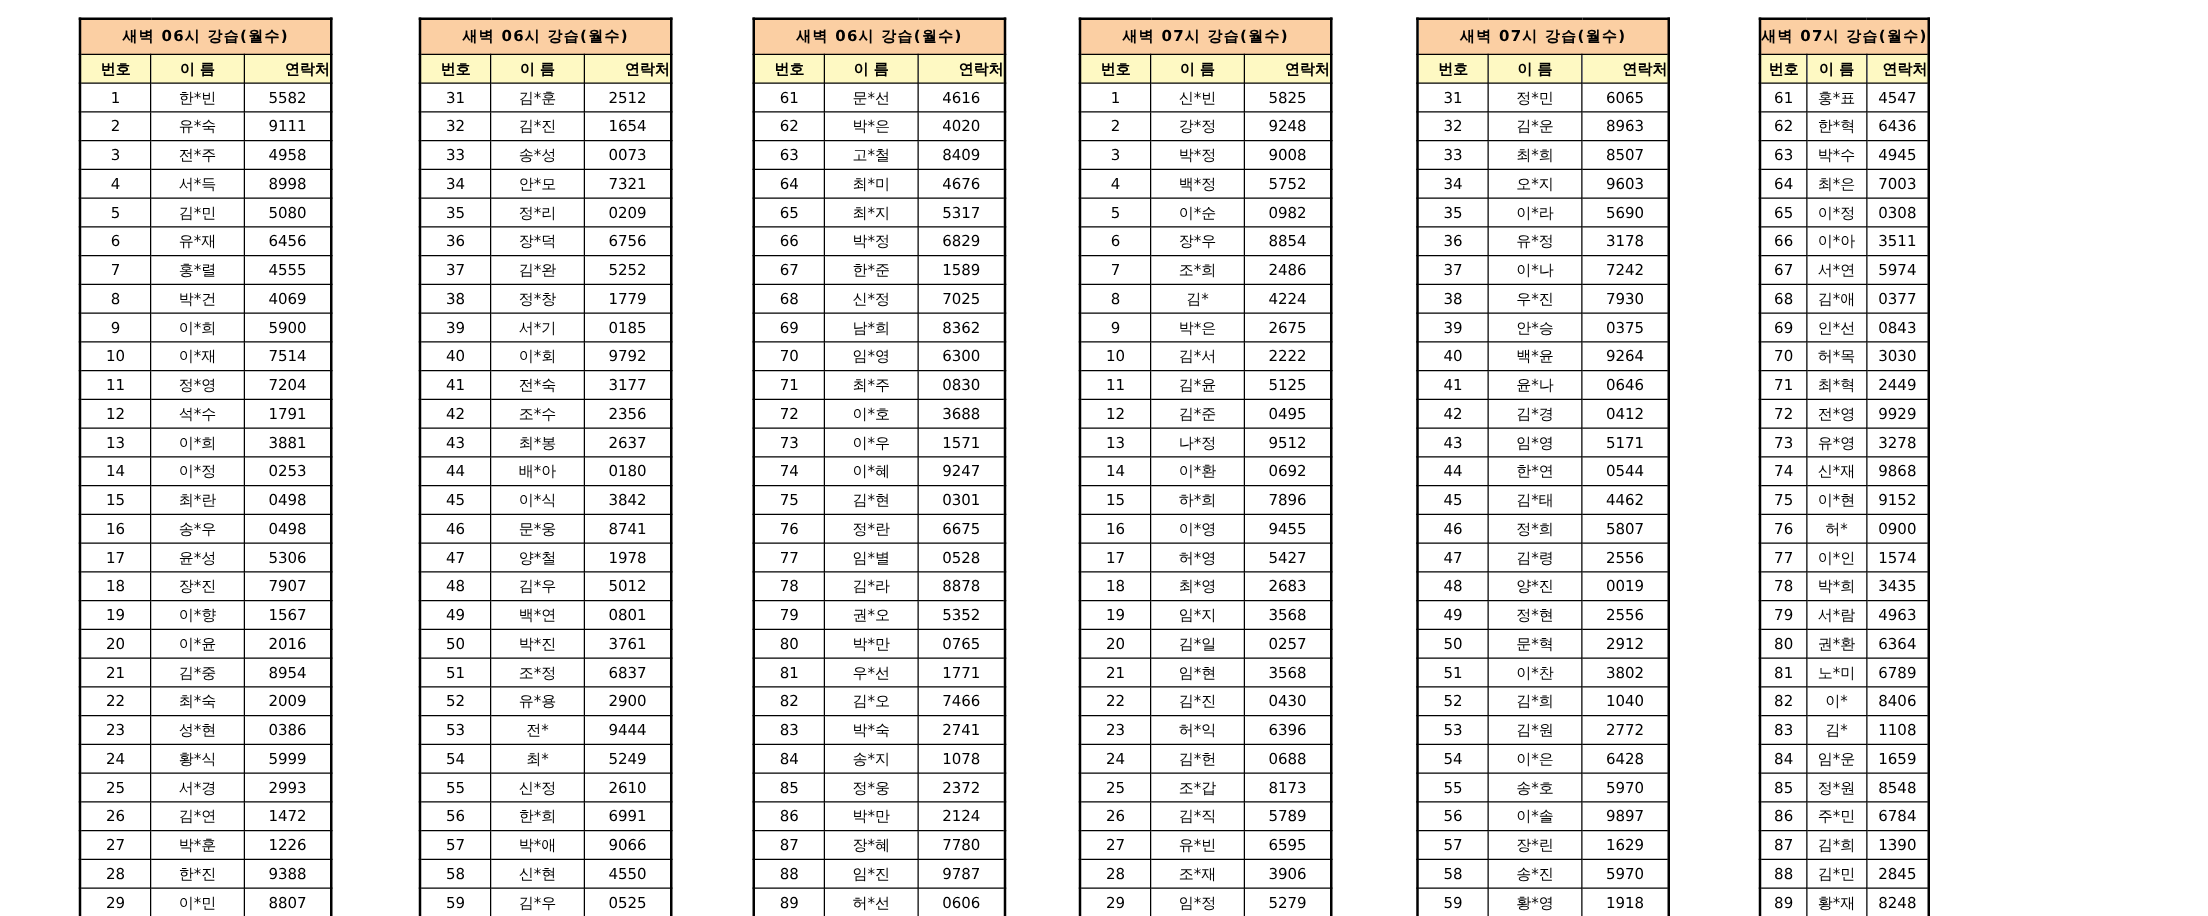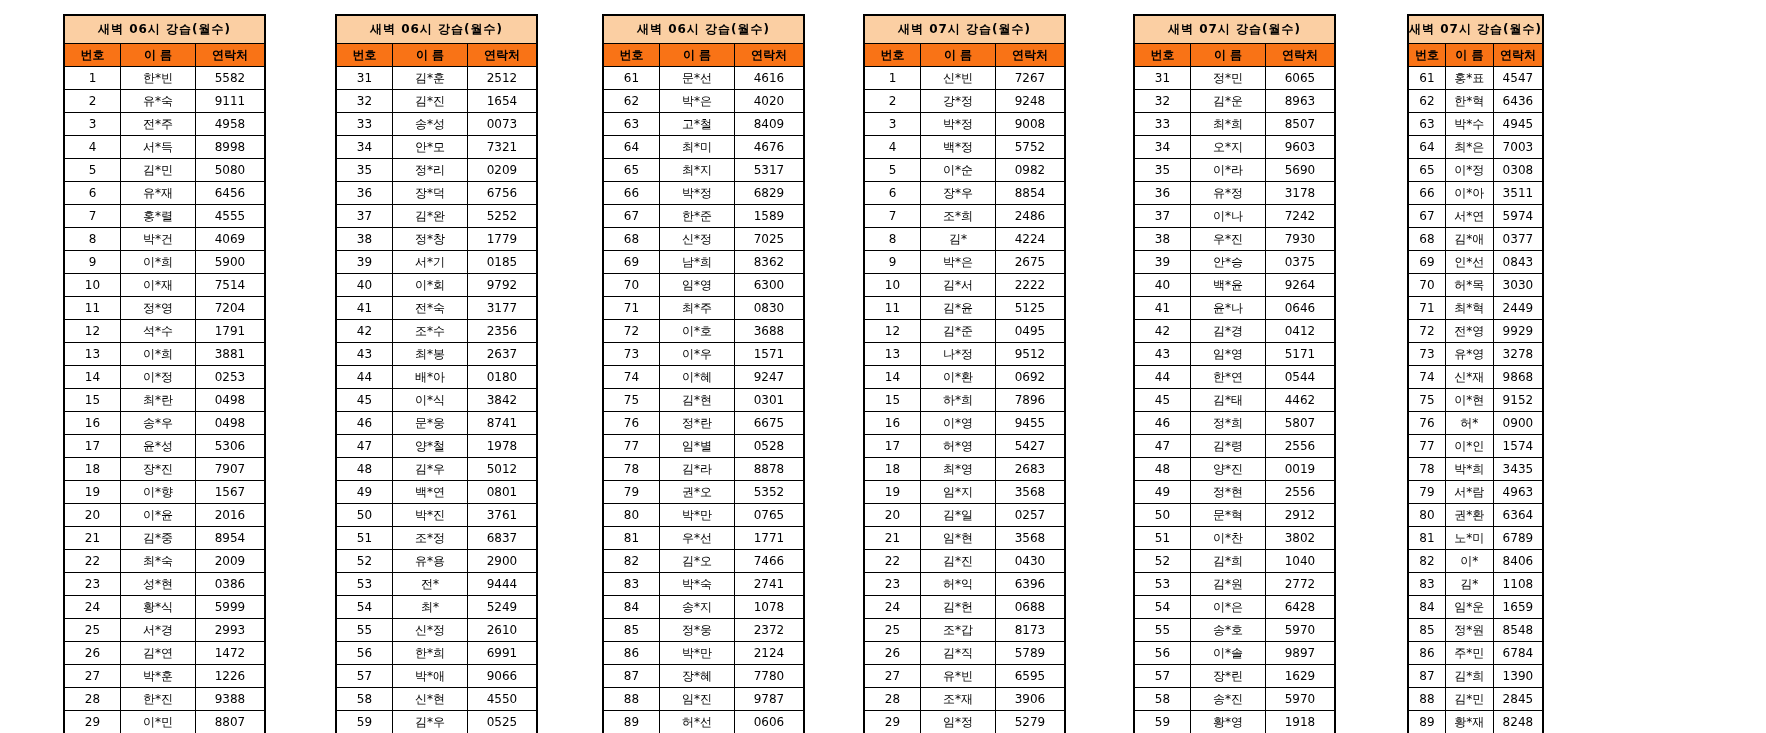--- a/index.html
+++ b/index.html
@@ -38,32 +38,32 @@
     height: 27px;
     background: #fbcfa3;
     color: #d32b00;
     font-weight: bold;
     font-size: 14px;
     letter-spacing: 1px;
     border-bottom: 2px solid #000;
   }
   td.hdr {
     height: 22px;
-    background: #f97316;
+    background: #fef9c3;
     font-weight: bold;
     font-size: 13px;
     border-bottom: 2px solid #000;
   }
   td.num, td.name, td.contact { height: 22px; }
   td.num { width: 55px; }
   td.name { width: 74px; }
   td.contact { width: 68px; }
   td.hdr:nth-child(1) { width: 55px; }
   td.hdr:nth-child(2) { width: 74px; margin-left: 48px; }
-  td.hdr:nth-child(3) { width: 68px; }
+  td.hdr:nth-child(3) { width: 68px; text-align: right; }
 </style>
 </head>
 <body>
 
 <div class="sheet">
   <div id="tables">
       <table class="roster t0">
         <tbody>
           <tr>
             <td colspan="3" class="title">새벽 06시 강습(월수)</td>
@@ -540,21 +540,21 @@
             <td colspan="3" class="title">새벽 07시 강습(월수)</td>
           </tr>
           <tr>
             <td class="hdr">번호</td>
             <td class="hdr">이 름</td>
             <td class="hdr">연락처</td>
           </tr>
           <tr>
             <td class="num">1</td>
             <td class="name">신*빈</td>
-            <td class="contact">7267</td>
+            <td class="contact">5825</td>
           </tr>
           <tr>
             <td class="num">2</td>
             <td class="name">강*정</td>
             <td class="contact">9248</td>
           </tr>
           <tr>
             <td class="num">3</td>
             <td class="name">박*정</td>
             <td class="contact">9008</td>

